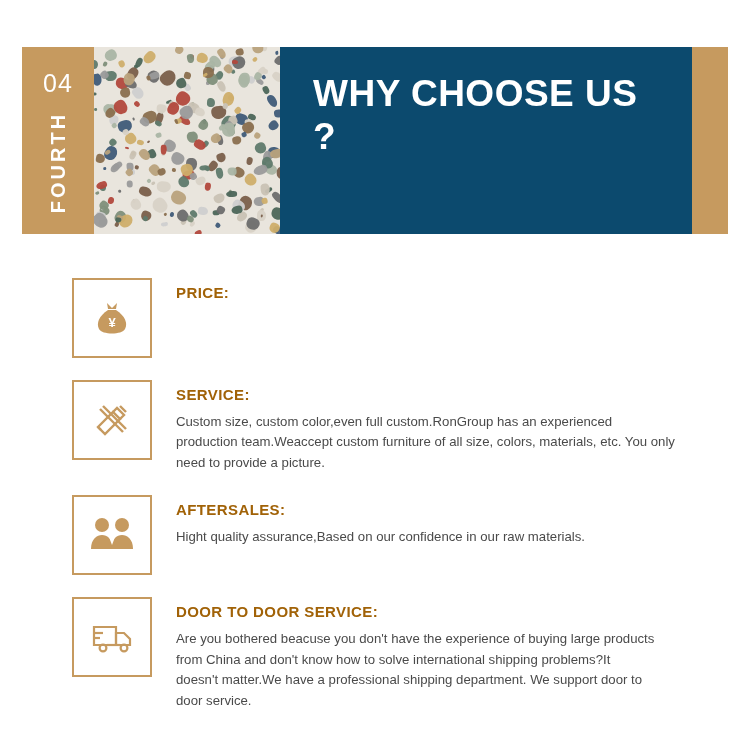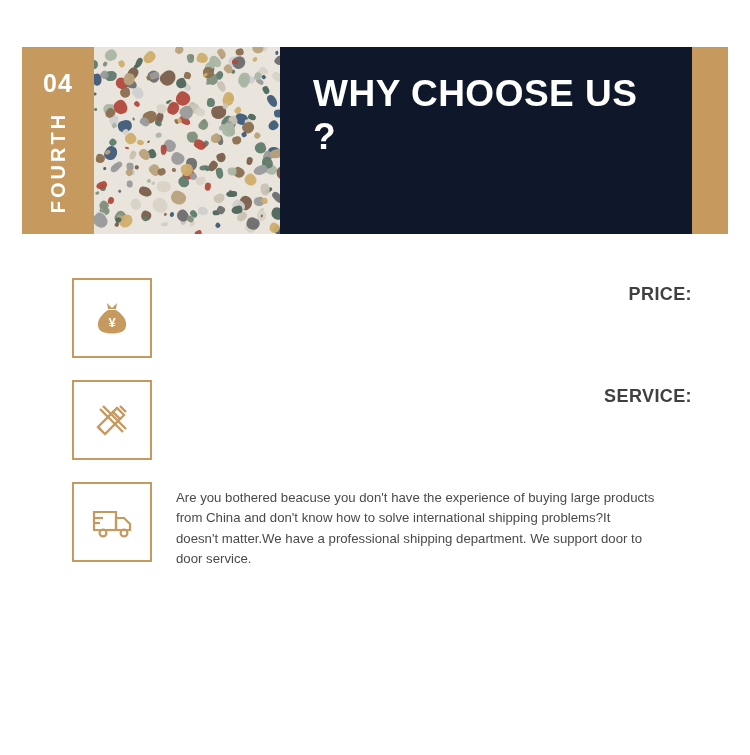--- a/index.html
+++ b/index.html
@@ -36,21 +36,21 @@
     position: relative;
     flex: 0 0 72px;
   }
   .banner-num .num {
     position: absolute;
     top: 22px;
     left: 0;
     width: 72px;
     text-align: center;
     font-size: 25px;
-    font-weight: bold;
+    font-weight: normal;
     letter-spacing: 1px;
   }
   .banner-num .word {
     position: absolute;
     bottom: 14px;
     left: 50%;
     transform: translateX(-50%) rotate(-90deg);
     transform-origin: center;
     white-space: nowrap;
     font-size: 20px;
@@ -70,21 +70,21 @@
     inset: 0;
     background-color: #e9e5dd;
   }
   .terrazzo span {
     position: absolute;
     border-radius: 45% 55% 50% 40%;
     opacity: 0.95;
   }
   .banner-dark {
     flex: 1 1 auto;
-    background: #0f172a;
+    background: #0c4a6e;
     position: relative;
     padding: 26px 30px 0 33px;
   }
   .banner-dark h1 {
     margin: 0;
     color: #ffffff;
     font-size: 37px;
     line-height: 1.16;
     font-weight: bold;
     letter-spacing: 0.5px;
@@ -124,26 +124,25 @@
     height: 80px;
     border: 2px solid #c69a5f;
     display: flex;
     align-items: center;
     justify-content: center;
     margin-right: 24px;
   }
   .icon-box svg { display: block; }
   .feat-text { flex: 1 1 auto; padding-top: 6px; }
   .feat-title {
-    color: #404040;
-    font-size: 18px;
+    color: #a16207;
+    font-size: 15px;
     font-weight: bold;
     letter-spacing: 0.4px;
     margin: 0 0 9px 0;
-    text-align: right;
   }
   .feat-body {
     color: #4a4a4a;
     font-size: 13.2px;
     line-height: 1.55;
     margin: 0;
     max-width: 500px;
   }
   .f1 .feat-body { max-width: 495px; }
   .f2 .feat-body { max-width: 500px; }
@@ -425,37 +424,54 @@
             <path d="M24 15 L28 11 L35 18 L31 22"></path>
             <path d="M9 30 L12 33"></path>
             <path d="M31 9 L37 15"></path>
             <path d="M14 9 L37 32"></path>
             <path d="M11 12 L34 35"></path>
           </g>
         </svg>
       </div>
       <div class="feat-text">
         <p class="feat-title">SERVICE:</p>
-      </div>
-    </div>
-
+        <p class="feat-body">Custom size, custom color,even full custom.RonGroup has an experienced production team.Weaccept custom furniture of all size, colors, materials, etc. You only need to provide a picture.</p>
+      </div>
+    </div>
+
+    <div class="feature f3">
+      <div class="icon-box">
+        <svg width="48" height="40" viewBox="0 0 48 40">
+          <circle cx="14" cy="10" r="7" fill="#c69a5f"></circle>
+          <circle cx="34" cy="10" r="7" fill="#c69a5f"></circle>
+          <path d="M3 34 C3 24 9 20 14 20 C19 20 25 24 25 34 Z" fill="#c69a5f"></path>
+          <path d="M23 34 C23 24 29 20 34 20 C39 20 45 24 45 34 Z" fill="#c69a5f"></path>
+          <path d="M21 22 L24 30 L27 22 Z" fill="#ffffff"></path>
+        </svg>
+      </div>
+      <div class="feat-text">
+        <p class="feat-title">AFTERSALES:</p>
+        <p class="feat-body">Hight quality assurance,Based on our confidence in our raw materials.</p>
+      </div>
+    </div>
 
     <div class="feature f4">
       <div class="icon-box">
         <svg width="50" height="40" viewBox="0 0 50 40">
           <g stroke="#c69a5f" stroke-width="2.2" fill="none">
             <path d="M7 10 H29 V28 H7 Z"></path>
             <path d="M29 16 H37 L43 22 V28 H29 Z"></path>
             <path d="M7 16 H16"></path>
             <path d="M7 21 H13"></path>
             <circle cx="16" cy="31" r="3.4"></circle>
             <circle cx="37" cy="31" r="3.4"></circle>
             <path d="M20 28 H33"></path>
           </g>
         </svg>
       </div>
       <div class="feat-text">
+        <p class="feat-title">DOOR TO DOOR SERVICE:</p>
         <p class="feat-body">Are you bothered beacuse you don't have the experience of buying large products from China and don't know how to solve international shipping problems?It doesn't matter.We have a professional shipping department. We support door to door service.</p>
       </div>
     </div>
 
   </div>
 </div>
 
 </body></html>

